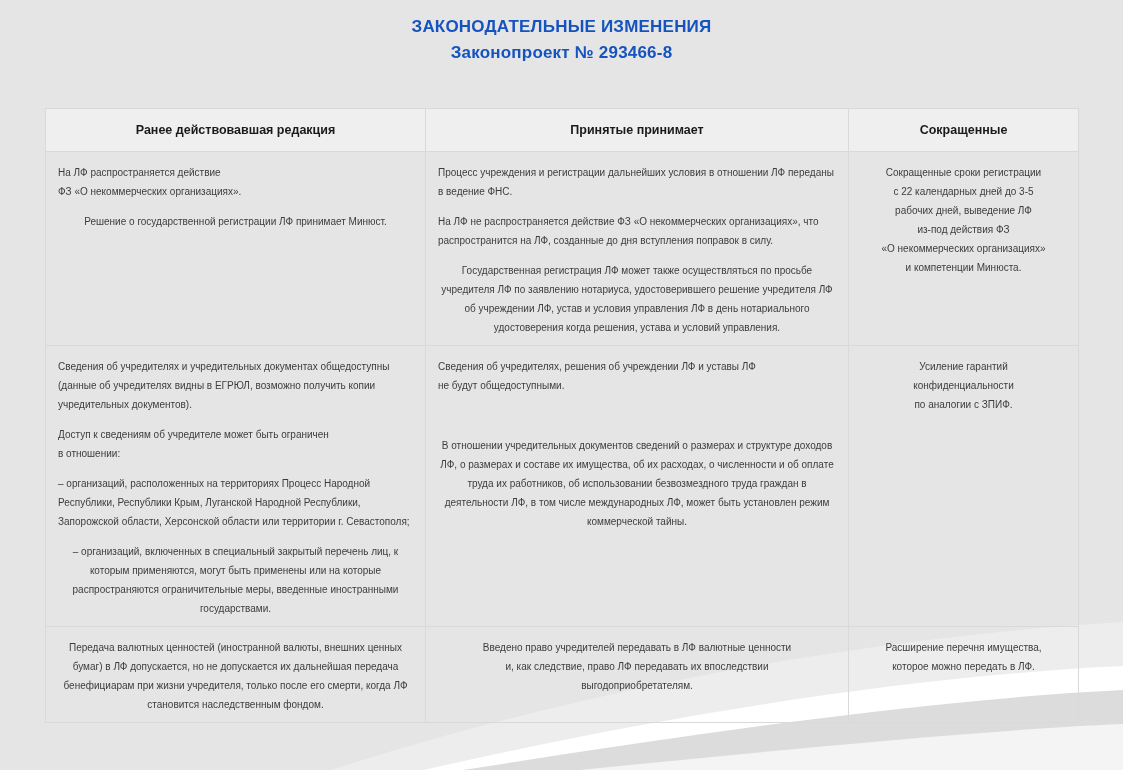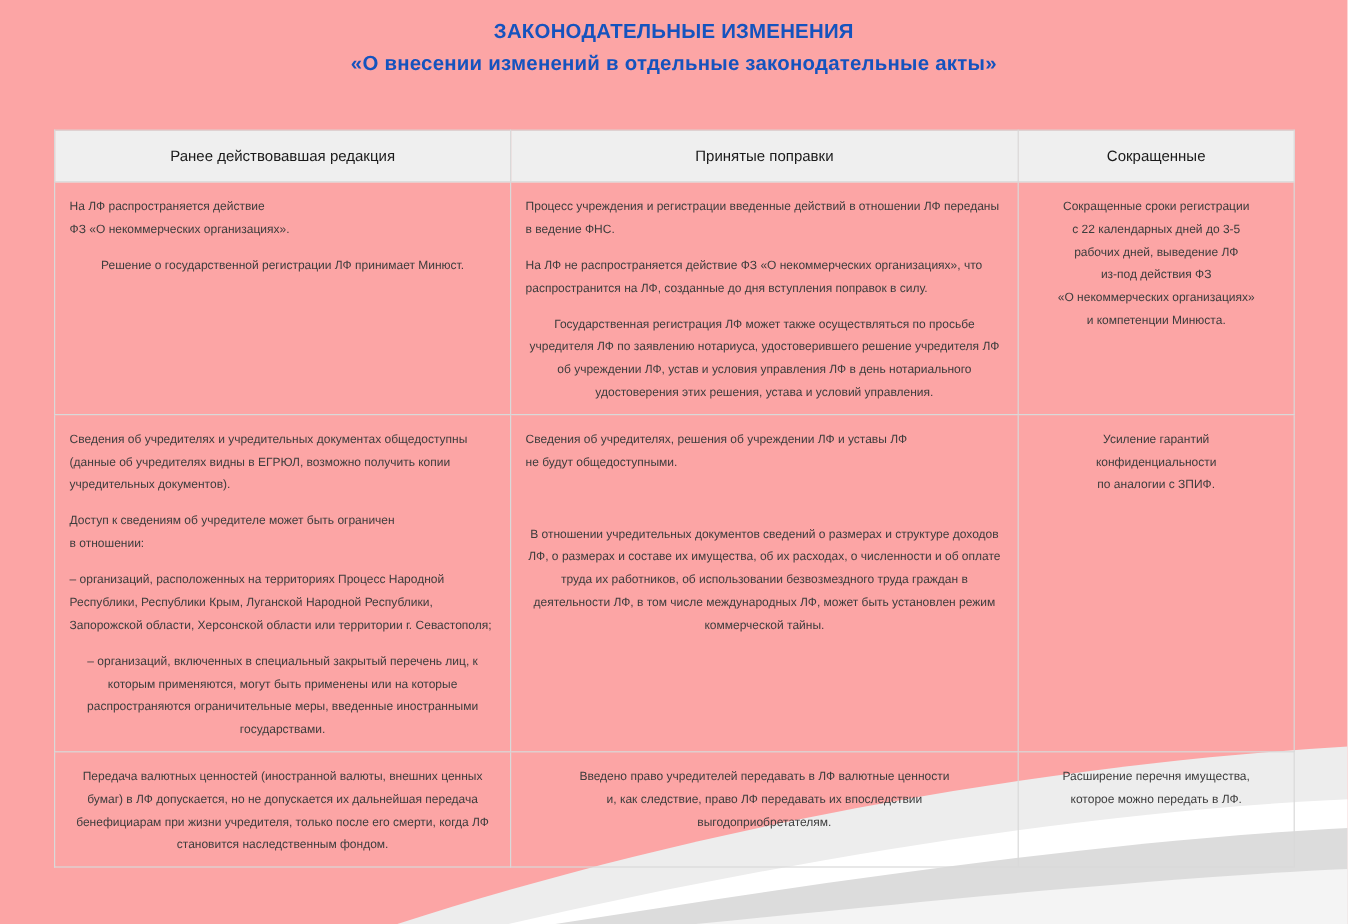--- a/index.html
+++ b/index.html
@@ -4,29 +4,29 @@
 <style>
   :root{
     --title-blue:#1553be;
     --header-bg:#efefef;
     --border:#d9d9d9;
     --body-text:#3d3d3d;
   }
   *{box-sizing:border-box;margin:0;padding:0;}
   html,body{width:1123px;height:770px;overflow:hidden;background:#ffffff;
     font-family:"Liberation Sans","DejaVu Sans",sans-serif;}
-  .page{position:relative;width:1123px;height:770px;background:#fca5a5;overflow:hidden;}
+  .page{position:relative;width:1123px;height:770px;background:#e5e5e5;overflow:hidden;}
   .swoosh{position:absolute;left:0;top:0;width:1123px;height:770px;z-index:0;pointer-events:none;}
   .content{position:relative;z-index:1;}
   .title-block{padding-top:14px;text-align:center;color:var(--title-blue);}
   .title-line{font-weight:bold;font-size:17px;line-height:26px;letter-spacing:.2px;}
   table.compare{position:absolute;left:45px;top:108px;width:1033px;border-collapse:collapse;
     table-layout:fixed;background:transparent;}
   table.compare th,table.compare td{border:1px solid var(--border);vertical-align:top;}
-  table.compare th{background:var(--header-bg);color:#1a1a1a;font-size:12.5px;font-weight:normal;
+  table.compare th{background:var(--header-bg);color:#1a1a1a;font-size:12.5px;font-weight:bold;
     text-align:center;padding:14px 8px;height:42px;}
   table.compare td{background:transparent;color:var(--body-text);font-size:10px;
     line-height:19px;padding:11px 12px 8px 12px;}
   col.c1{width:380px;} col.c2{width:423px;} col.c3{width:230px;}
   td .cell-par{white-space:pre-line;margin:0 0 11px 0;}
   td .cell-par:last-child{margin-bottom:0;text-align:center;}
   td .cell-par:empty{min-height:19px;}
   tbody tr:nth-child(1) td{height:180px;}
   tbody tr:nth-child(2) td{height:242px;}
   tbody tr:nth-child(3) td{height:73px;}
@@ -40,47 +40,47 @@
   <svg class="swoosh" viewBox="0 0 1123 770" xmlns="http://www.w3.org/2000/svg" aria-hidden="true">
     <path d="M 325 772 C 560 695 850 638 1125 622 L 1125 772 Z" fill="#ededed"></path>
     <path d="M 415 772 C 640 720 900 676 1125 666 L 1125 772 Z" fill="#ffffff"></path>
     <path d="M 450 772 C 680 736 920 700 1125 690 L 1125 772 Z" fill="#dcdcdc"></path>
     <path d="M 560 772 C 760 752 980 730 1125 724 L 1125 772 Z" fill="#f4f4f4"></path>
   </svg>
 
   <div class="content">
     <div class="title-block">
       <div class="title-line">ЗАКОНОДАТЕЛЬНЫЕ ИЗМЕНЕНИЯ</div>
-      <div class="title-line">«О внесении изменений в отдельные законодательные акты»</div>
+      <div class="title-line">Законопроект № 293466-8</div>
     </div>
 
     <table class="compare">
       <colgroup>
         <col class="c1">
           <col class="c2">
           <col class="c3">
       </colgroup>
       <thead>
         <tr>
           <th>Ранее действовавшая редакция</th>
-          <th>Принятые поправки</th>
+          <th>Принятые принимает</th>
           <th>Сокращенные</th>
         </tr>
       </thead>
       <tbody>
           <tr>
             <td>
               <p class="cell-par">На ЛФ распространяется действие
 ФЗ «О некоммерческих организациях».</p>
               <p class="cell-par">Решение о государственной регистрации ЛФ принимает Минюст.</p>
             </td>
             <td>
-              <p class="cell-par">Процесс учреждения и регистрации введенные действий в отношении ЛФ переданы в ведение ФНС.</p>
+              <p class="cell-par">Процесс учреждения и регистрации дальнейших условия в отношении ЛФ переданы в ведение ФНС.</p>
               <p class="cell-par">На ЛФ не распространяется действие ФЗ «О некоммерческих организациях», что распространится на ЛФ, созданные до дня вступления поправок в силу.</p>
-              <p class="cell-par">Государственная регистрация ЛФ может также осуществляться по просьбе учредителя ЛФ по заявлению нотариуса, удостоверившего решение учредителя ЛФ об учреждении ЛФ, устав и условия управления ЛФ в день нотариального удостоверения этих решения, устава и условий управления.</p>
+              <p class="cell-par">Государственная регистрация ЛФ может также осуществляться по просьбе учредителя ЛФ по заявлению нотариуса, удостоверившего решение учредителя ЛФ об учреждении ЛФ, устав и условия управления ЛФ в день нотариального удостоверения когда решения, устава и условий управления.</p>
             </td>
             <td>
               <p class="cell-par">Сокращенные сроки регистрации
 с 22 календарных дней до 3-5
 рабочих дней, выведение ЛФ
 из-под действия ФЗ
 «О некоммерческих организациях»
 и компетенции Минюста.</p>
             </td>
           </tr>

